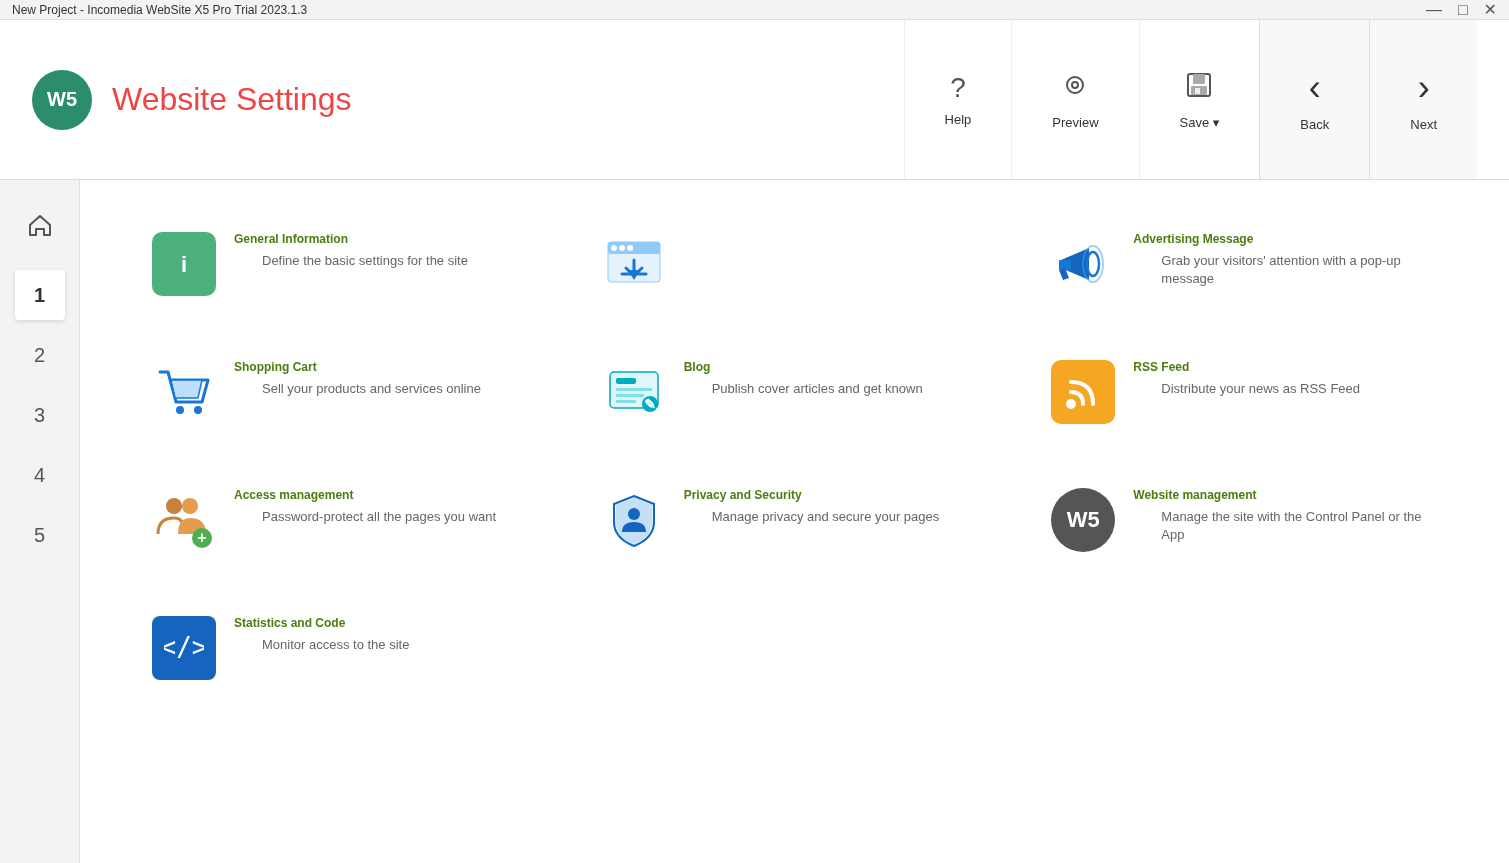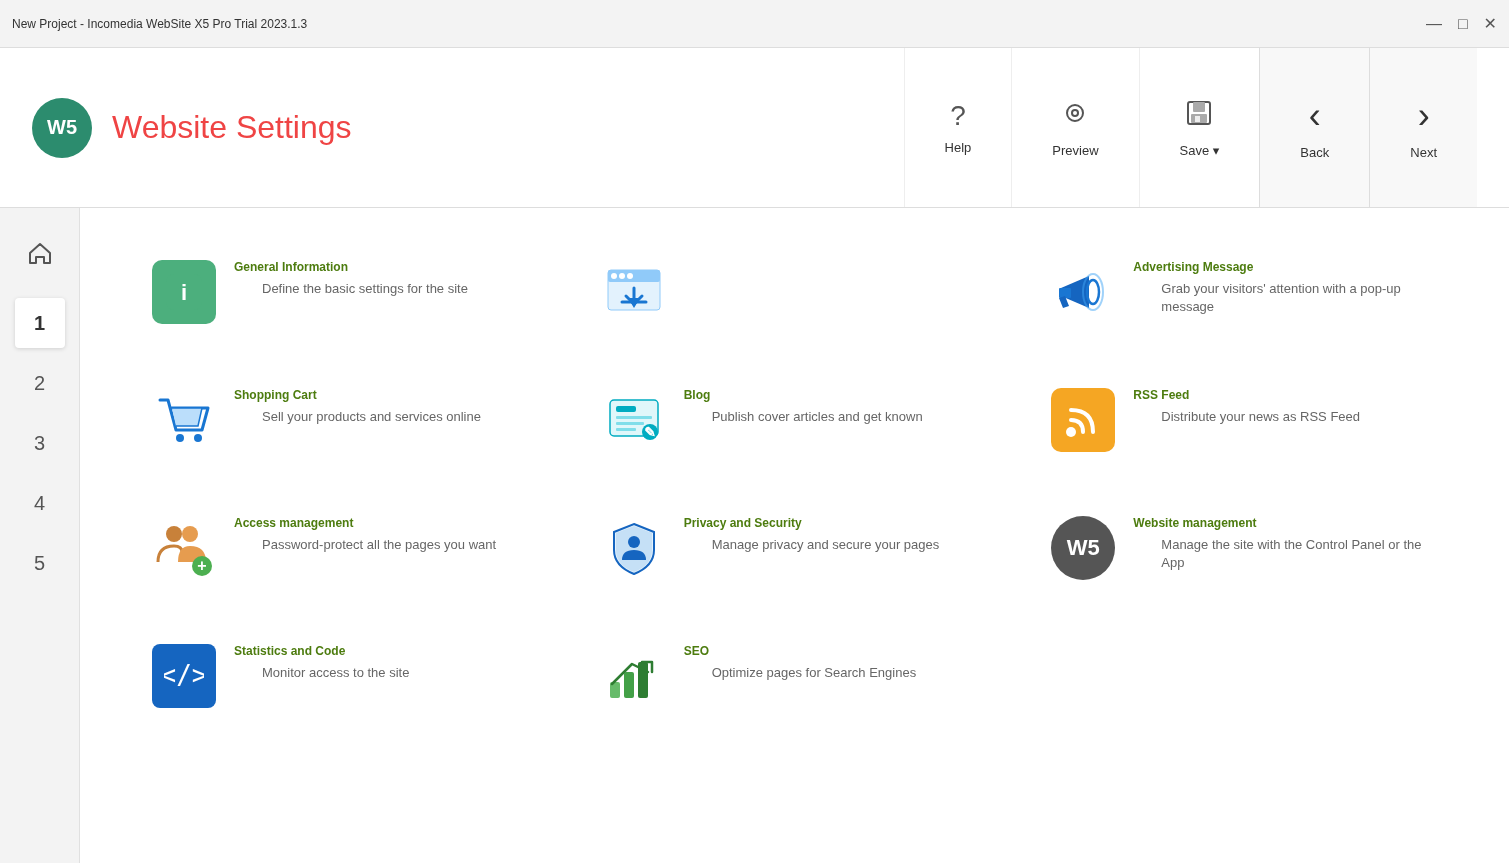--- a/index.html
+++ b/index.html
@@ -9,21 +9,21 @@
       width: 1509px;
       height: 863px;
       overflow: hidden;
       display: flex;
       flex-direction: column;
     }
 
     
     .titlebar {
       background: #f3f3f3;
-      height: 48px;
+      height: 20px;
       display: flex;
       align-items: center;
       padding: 4px 12px;
       font-size: 12px;
       color: #333;
       border-bottom: 1px solid #ddd;
       flex-shrink: 0;
     }
     .titlebar-title {
       flex: 1;
@@ -423,33 +423,16 @@
           <svg width="40" height="40" viewBox="0 0 40 40" fill="none">
             <text x="20" y="28" text-anchor="middle" font-size="26" fill="white" font-family="monospace">&lt;/&gt;</text>
           </svg>
         </div>
         <div class="settings-text">
           <h3>Statistics and Code</h3>
           <p>Monitor access to the site</p>
         </div>
       </div>
 
-      <div class="settings-item">
-        <div class="settings-icon">
-          <svg width="64" height="64" viewBox="0 0 64 64" fill="none">
-
-            <rect x="8" y="38" width="10" height="16" rx="2" fill="#66bb6a"></rect>
-            <rect x="22" y="28" width="10" height="26" rx="2" fill="#43a047"></rect>
-            <rect x="36" y="18" width="10" height="36" rx="2" fill="#2e7d32"></rect>
-
-            <path d="M10 40 L30 20 L46 28" stroke="#2e7d32" stroke-width="2.5" stroke-linecap="round" stroke-linejoin="round" fill="none"></path>
-            <path d="M40 18 L50 18 L50 28" stroke="#2e7d32" stroke-width="2.5" stroke-linecap="round" stroke-linejoin="round" fill="none"></path>
-          </svg>
-        </div>
-        <div class="settings-text">
-          <h3>SEO</h3>
-          <p>Optimize pages for Search Engines</p>
-        </div>
-      </div>
 
     </div>
   </div>
 </div>
 
 </body></html>

